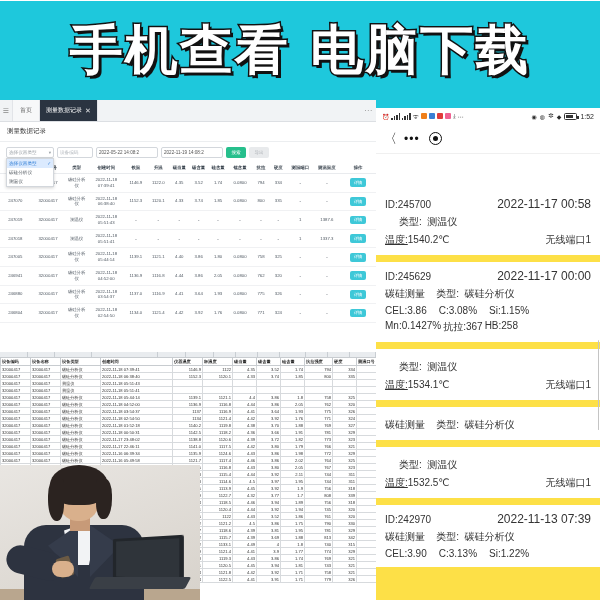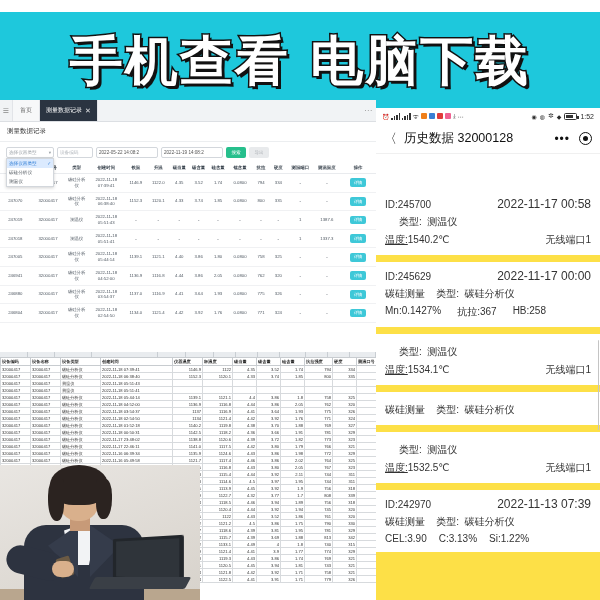--- a/index.html
+++ b/index.html
@@ -5,21 +5,21 @@
   * { box-sizing: border-box; margin: 0; padding: 0; }
   html, body {
     width: 600px; height: 600px;
     font-family: "Liberation Sans", "DejaVu Sans", sans-serif;
     overflow: hidden; background: #fff;
   }
   #root { position: relative; width: 600px; height: 600px; }
 
   
   .banner {
-    position: absolute; left: 0; top: 12px; width: 600px; height: 100px;
+    position: absolute; left: 0; top: 1px; width: 600px; height: 100px;
     background: #1ec8dc; display: flex; align-items: center; justify-content: center;
   }
   .banner-text {
     font-size: 53px; font-weight: bold; color: #ffffff; letter-spacing: 2px;
     -webkit-text-stroke: 3px #111; paint-order: stroke fill;
     text-shadow: 3px 3px 0 #111;
     font-family: "DejaVu Sans", "Liberation Sans", sans-serif;
     white-space: nowrap;
   }
 
@@ -217,21 +217,21 @@
   .ph-list { background: #fde047; height: 420px; overflow: hidden; position: relative; margin-top: 36px; }
   .ph-card { background: #fff; padding: 7px 9px 8px; margin-bottom: 7px; }
   .rowline { display: flex; justify-content: space-between; align-items: baseline; }
   .ph-id { font-size: 10px; color: #333; }
   .ph-time { font-size: 12px; color: #333; }
   .ph-type { font-size: 10px; color: #333; margin-top: 4px; }
   .ph-type .ind { padding-left: 14px; }
   .ph-val { font-size: 10px; color: #333; margin-top: 4px; }
   .ph-val .u { text-decoration: underline; }
   .ph-metrics { font-size: 10px; color: #333; margin-top: 4px; display: flex; gap: 12px; }
-  .ph-metrics2 { font-size: 10px; color: #333; margin-top: 4px; display: flex; gap: 16px; }
+  .ph-metrics2 { font-size: 10px; color: #333; margin-top: 4px; display: flex; gap: 2px; }
   .ph-scroll {
     position: absolute; right: 1px; top: 150px; width: 1.5px; height: 90px;
     background: #c4c4c4; border-radius: 1px;
   }
   .ph-nav {
     height: 26px; background: #fff; display: flex; align-items: center;
     justify-content: space-around;
   }
   .nav-back { width:0;height:0;border-top:5px solid transparent;border-bottom:5px solid transparent;border-right:8px solid #333; }
   .nav-home { width:11px;height:11px;border:1.4px solid #333;border-radius:50%; }
@@ -1014,21 +1014,20 @@
         <span style="font-size:6px">◆</span>
         <span class="batt">
             <i></i>
           </span>
         <span>1:52</span>
       </div>
     </div>
 
     <div class="ph-appbar">
       <div class="ph-back">〈</div>
-      <div class="ph-title">历史数据 32000128</div>
       <div class="ph-menu">•••</div>
       <div class="ph-target">
           <i></i>
         </div>
     </div>
 
     <div class="ph-list">
       <div id="ph-cards">
           <div class="ph-card">
             <div class="rowline">
@@ -1040,20 +1039,25 @@
               <span><span class="u">温度:</span>1540.2℃</span>
               <span>无线端口1</span>
             </div>
           </div>
           <div class="ph-card">
             <div class="rowline">
               <span class="ph-id">ID:245629</span>
               <span class="ph-time">2022-11-17 00:00</span>
             </div>
             <div class="ph-type"><span>碳硅测量</span>&nbsp;&nbsp;&nbsp;&nbsp;<span>类型:&nbsp;&nbsp;碳硅分析仪</span></div>
+            <div class="ph-metrics">
+              <span>CEL:3.86</span>
+              <span>C:3.08%</span>
+              <span>Si:1.15%</span>
+            </div>
             <div class="ph-metrics2">
               <span>Mn:0.1427%</span>
               <span>抗拉:367</span>
               <span>HB:258</span>
             </div>
           </div>
           <div class="ph-card">
             <div class="ph-type"><span class="ind">类型:&nbsp;&nbsp;测温仪</span></div>
             <div class="rowline ph-val">
               <span><span class="u">温度:</span>1534.1℃</span>

